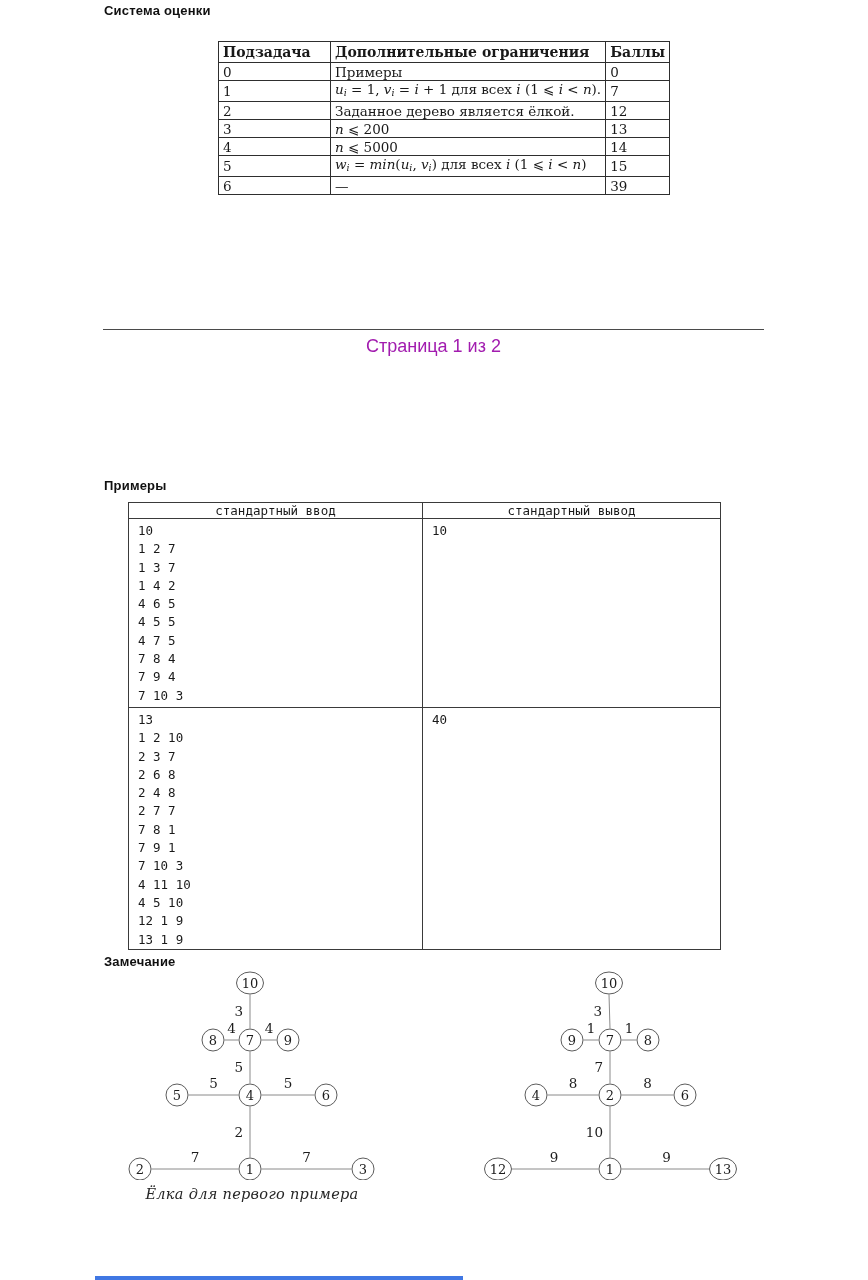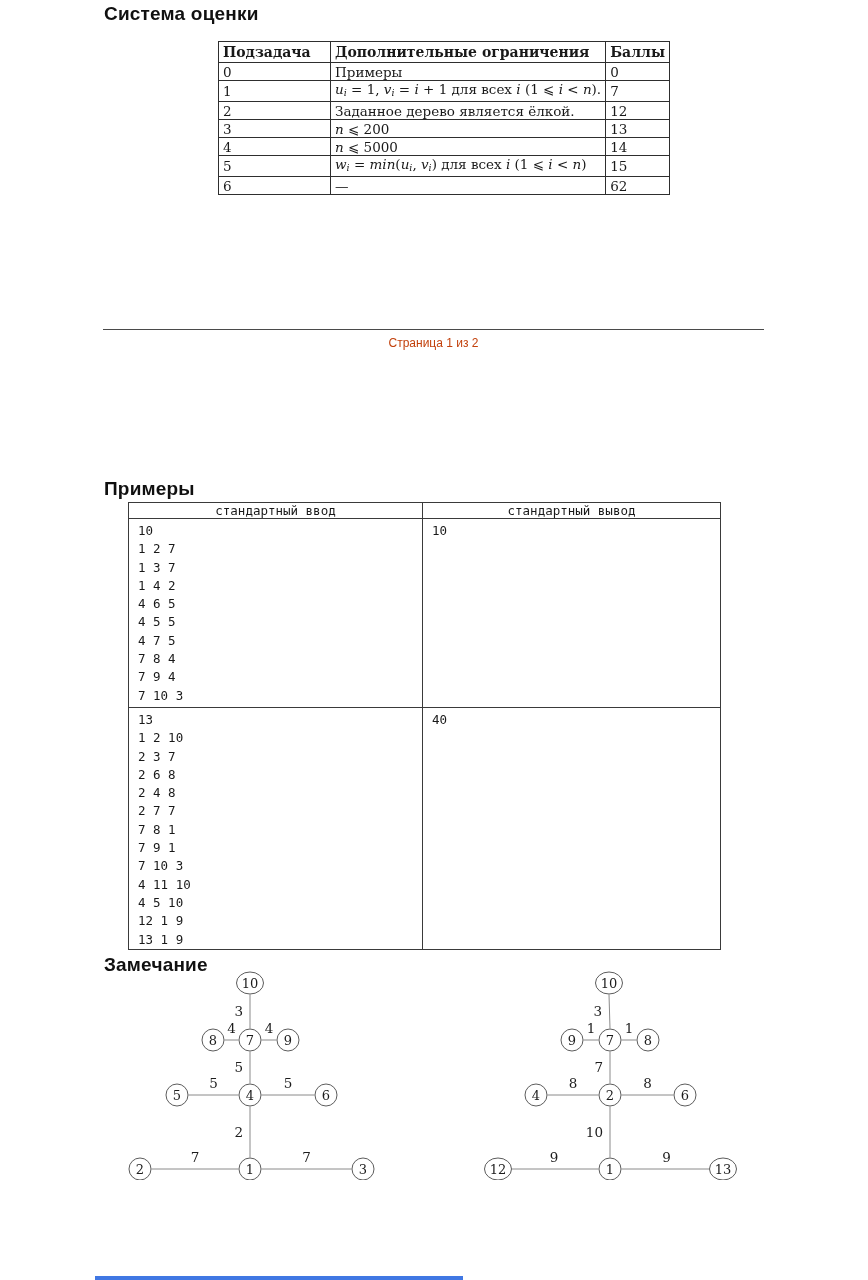--- a/index.html
+++ b/index.html
@@ -3,21 +3,21 @@
 <meta charset="utf-8">
 <style>
   * { margin:0; padding:0; box-sizing:border-box; }
   html,body { background:#ffffff; }
   .page {
     position:relative; width:868px; height:1280px; background:#fff;
     font-family:"DejaVu Serif", serif; color:#1c1c1c; overflow:hidden;
   }
   .heading {
     position:absolute; font-family:"Liberation Sans", sans-serif;
-    font-weight:700; font-size:19px; color:#101010; letter-spacing:.2px;
+    font-weight:700; font-size:13px; color:#101010; letter-spacing:.2px;
   }
   #h-scoring  { left:104px; top:3px;   }
   #h-examples { left:104px; top:478px; }
   #h-note     { left:104px; top:954px; }
 
   
   table.scoring {
     position:absolute; left:218px; top:41px; border-collapse:collapse;
     font-size:13.5px; table-layout:fixed; color:#191919;
   }
@@ -29,21 +29,21 @@
   .scoring i { }
   .scoring sub { font-size:9.5px; vertical-align:-2px; }
 
   
   .pageline {
     position:absolute; left:103px; top:329px; width:661px; height:0;
     border-top:1px solid #4a4a4a;
   }
   .pagenum {
     position:absolute; left:103px; top:336px; width:661px; text-align:center;
-    font-family:"Liberation Sans", sans-serif; font-size:12px; color:#c2410c;
+    font-family:"Liberation Sans", sans-serif; font-size:18px; color:#a21caf;
   }
 
   
   table.examples {
     position:absolute; left:128px; top:502px; border-collapse:collapse;
     font-family:"DejaVu Sans Mono", monospace; font-size:12.5px;
     table-layout:fixed; color:#191919;
   }
   .examples th {
     border:1px solid #3a3a3a; font-weight:400; text-align:center;
@@ -114,21 +114,21 @@
           <td>14</td>
         </tr>
         <tr>
           <td>5</td>
           <td><i>w<sub>i</sub></i> = <i>min</i>(<i>u<sub>i</sub></i>, <i>v<sub>i</sub></i>) для всех <i>i</i> (1 ⩽ <i>i</i> &lt; <i>n</i>)</td>
           <td>15</td>
         </tr>
         <tr>
           <td>6</td>
           <td>—</td>
-          <td>62</td>
+          <td>39</td>
         </tr>
       </tbody>
   </table>
 
   <div class="pageline"></div>
   <div class="pagenum">Страница 1 из 2</div>
 
   <div class="heading" id="h-examples">Примеры</div>
 
   <table class="examples">
@@ -219,20 +219,21 @@
         <text x="138" y="131.5" text-anchor="middle" fill="#1c1c1c" font-size="13" font-family="DejaVu Serif, serif">4</text>
         <ellipse cx="214" cy="127" rx="11" ry="11" fill="#ffffff" stroke="#5c5c5c" stroke-width="1"></ellipse>
         <text x="214" y="131.5" text-anchor="middle" fill="#1c1c1c" font-size="13" font-family="DejaVu Serif, serif">6</text>
         <ellipse cx="28" cy="201" rx="11" ry="11" fill="#ffffff" stroke="#5c5c5c" stroke-width="1"></ellipse>
         <text x="28" y="205.5" text-anchor="middle" fill="#1c1c1c" font-size="13" font-family="DejaVu Serif, serif">2</text>
         <ellipse cx="138" cy="201" rx="11" ry="11" fill="#ffffff" stroke="#5c5c5c" stroke-width="1"></ellipse>
         <text x="138" y="205.5" text-anchor="middle" fill="#1c1c1c" font-size="13" font-family="DejaVu Serif, serif">1</text>
         <ellipse cx="251" cy="201" rx="11" ry="11" fill="#ffffff" stroke="#5c5c5c" stroke-width="1"></ellipse>
         <text x="251" y="205.5" text-anchor="middle" fill="#1c1c1c" font-size="13" font-family="DejaVu Serif, serif">3</text>
       </svg>
+    <figcaption class="figcap">Ёлка для первого примера</figcaption>
   </figure>
 
   <figure class="fig" id="fig2">
     <svg width="280" height="212" viewBox="0 0 280 212" xmlns="http://www.w3.org/2000/svg">
         <line x1="139" y1="26.5" x2="140" y2="60.5" stroke="#8a8a8a" stroke-width="1"></line>
         <text x="132" y="48" text-anchor="end" fill="#1c1c1c" font-size="13.5" font-family="DejaVu Serif, serif">3</text>
         <line x1="113.5" y1="72" x2="128.5" y2="72" stroke="#8a8a8a" stroke-width="1"></line>
         <text x="121" y="65" text-anchor="middle" fill="#1c1c1c" font-size="13.5" font-family="DejaVu Serif, serif">1</text>
         <line x1="151.5" y1="72" x2="166.5" y2="72" stroke="#8a8a8a" stroke-width="1"></line>
         <text x="159" y="65" text-anchor="middle" fill="#1c1c1c" font-size="13.5" font-family="DejaVu Serif, serif">1</text>

